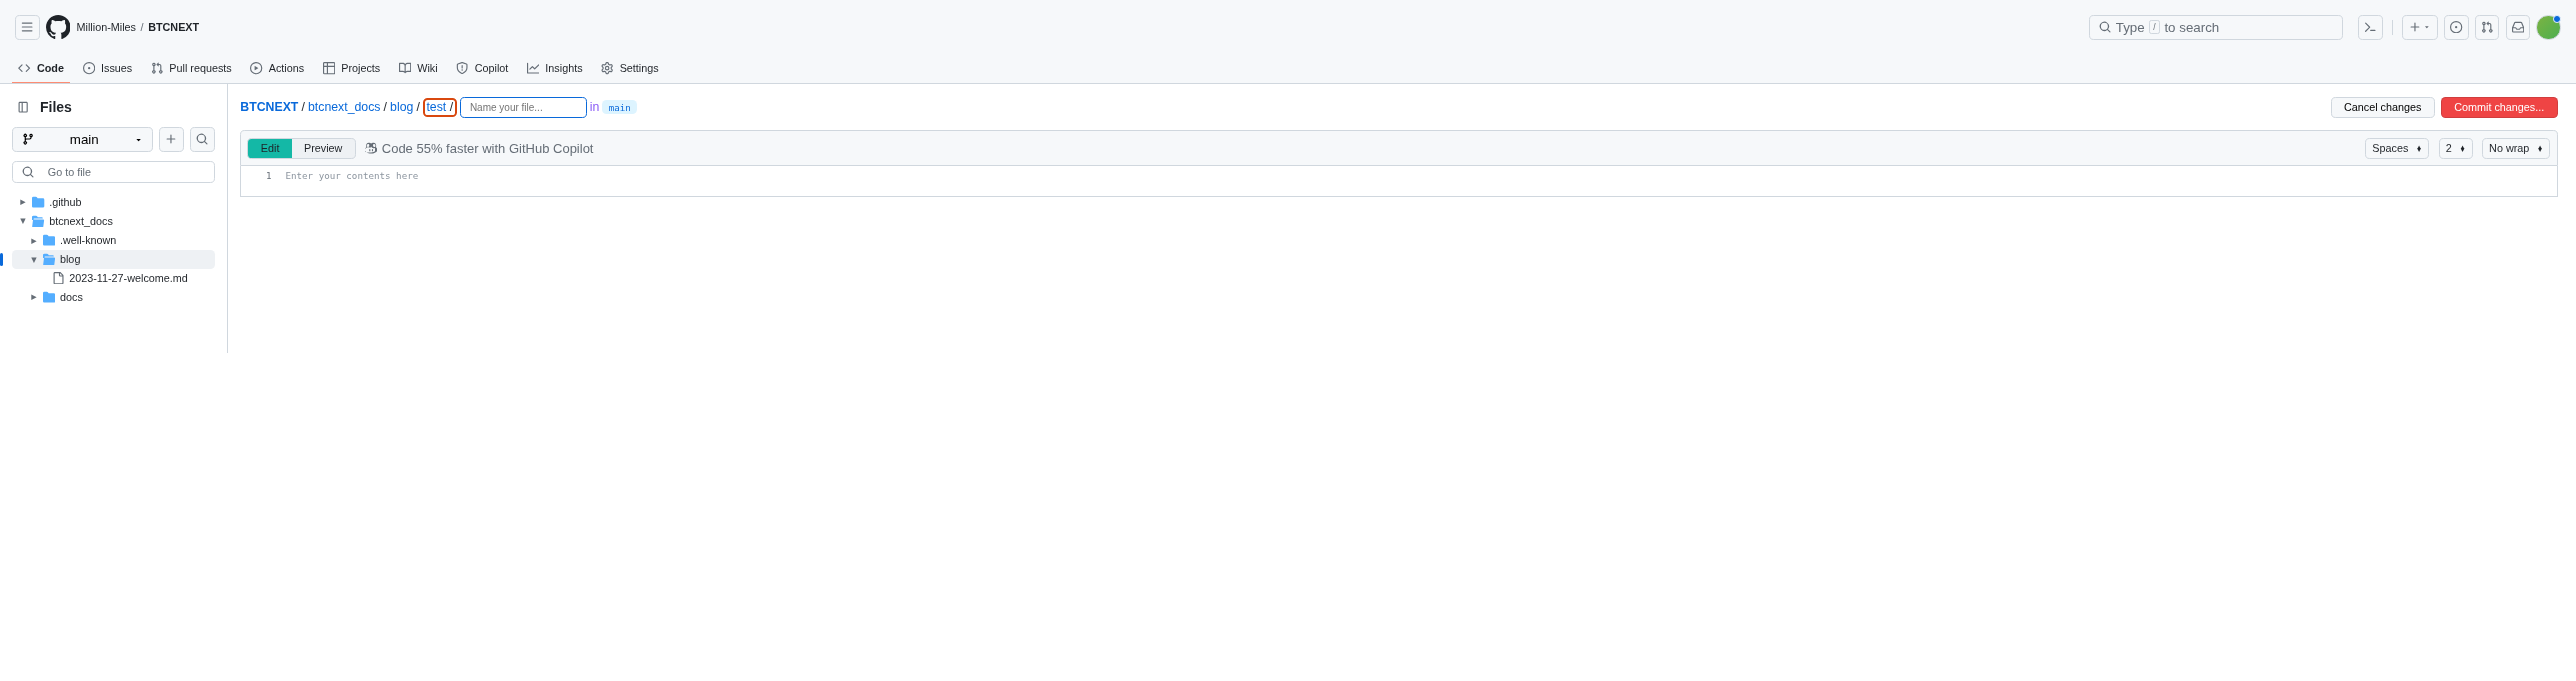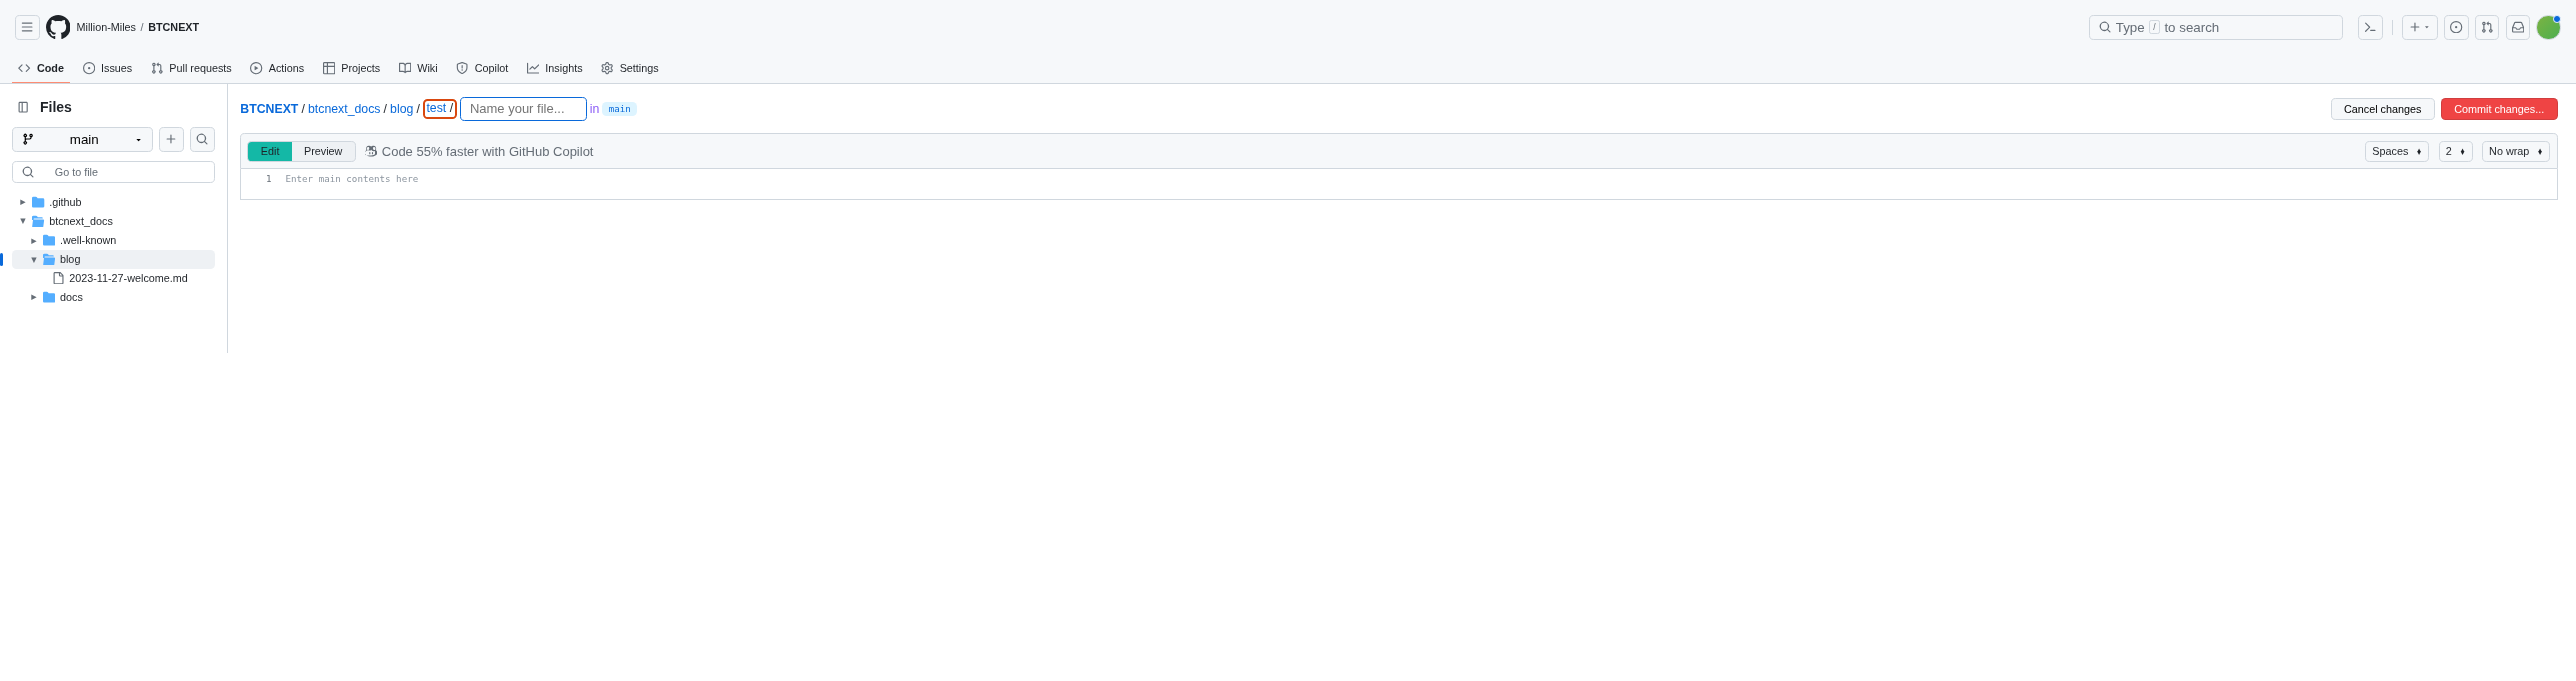--- a/index.html
+++ b/index.html
@@ -134,21 +134,21 @@
       border: 0.8px solid #d0d7de;
       border-radius: 4.6px;
       padding: 3.8px 9.2px;
       background: #f6f8fa;
       cursor: pointer;
     }
     .branch-select .name { flex: 1; }
     .file-search {
       display: flex;
       align-items: center;
-      gap: 20px;
+      gap: 13px;
       border: 0.8px solid #d0d7de;
       border-radius: 4.6px;
       padding: 3.8px 9.2px;
       margin-bottom: 9.2px;
       color: #656d76;
     }
     .tree { list-style: none; }
     .tree-item {
       display: flex;
       align-items: center;
@@ -196,21 +196,21 @@
     .path-crumbs .sep { color: #1f2328; }
     .path-crumbs .highlighted {
       border: 2.3px solid #d9480f;
       border-radius: 4.6px;
       padding: 0 1.5px 1.5px 1.5px;
     }
     .filename-input {
       border: 1.5px solid #0969da;
       border-radius: 4.6px;
       padding: 3.8px 9.2px;
-      font-size: 13px;
+      font-size: 10px;
       width: 127px;
       outline: none;
     }
     .in-label { color: #8b5cf6; }
     .branch-pill {
       background: #ddf4ff;
       color: #0969da;
       padding: 1.5px 6.2px;
       border-radius: 4.6px;
       font-family: ui-monospace, monospace;
@@ -554,17 +554,17 @@
       <div class="select">
         <span>No wrap</span>
         <span class="updown">
             <span>▲</span>
             <span>▼</span>
           </span>
       </div>
     </div>
     <div class="editor-body">
       <div class="gutter">1</div>
-      <div class="code-area">Enter main contents here</div>
+      <div class="code-area">Enter your contents here</div>
     </div>
   </div>
 </div>
 
 
 </body></html>

